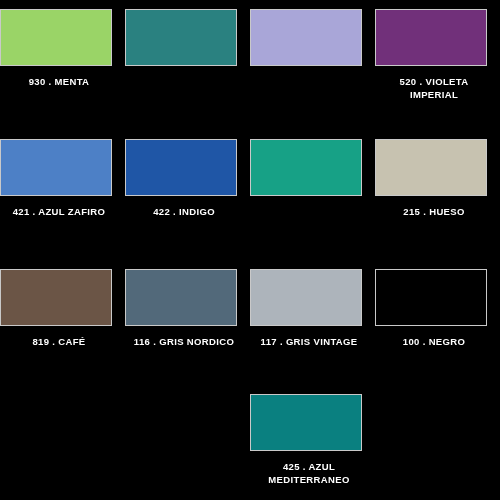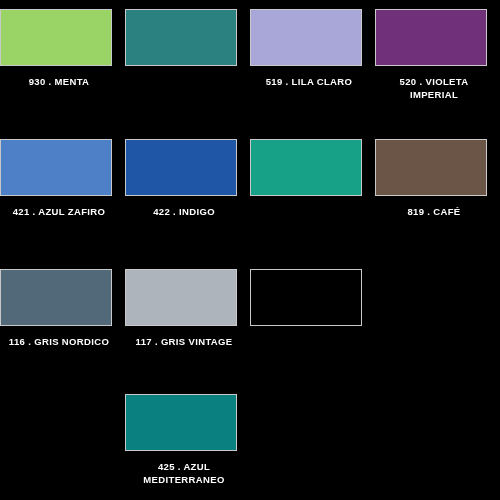--- a/index.html
+++ b/index.html
@@ -71,55 +71,59 @@
 
     <div class="row-1 swatch-cell">
       <div class="swatch-chip" style="background-color: rgb(154, 212, 103); border-color: rgb(201, 201, 201);"></div>
       <div class="swatch-label" style="color: rgb(255, 255, 255);">930 . MENTA</div>
     </div>
     <div class="row-1 swatch-cell">
       <div class="swatch-chip" style="background-color: rgb(42, 129, 128); border-color: rgb(201, 201, 201);"></div>
     </div>
     <div class="row-1 swatch-cell">
       <div class="swatch-chip" style="background-color: rgb(169, 166, 216); border-color: rgb(201, 201, 201);"></div>
-      <div class="swatch-label" style="color: rgb(255, 255, 255);">519 . LILA CLARO</div>
     </div>
     <div class="row-1 swatch-cell">
       <div class="swatch-chip" style="background-color: rgb(113, 48, 122); border-color: rgb(201, 201, 201);"></div>
       <div class="swatch-label" style="color: rgb(255, 255, 255);">520 . VIOLETA
 IMPERIAL</div>
     </div>
 
     <div class="row-2 swatch-cell">
       <div class="swatch-chip" style="background-color: rgb(77, 128, 198); border-color: rgb(201, 201, 201);"></div>
       <div class="swatch-label" style="color: rgb(255, 255, 255);">421 . AZUL ZAFIRO</div>
     </div>
     <div class="row-2 swatch-cell">
       <div class="swatch-chip" style="background-color: rgb(31, 86, 166); border-color: rgb(201, 201, 201);"></div>
       <div class="swatch-label" style="color: rgb(255, 255, 255);">422 . INDIGO</div>
     </div>
     <div class="row-2 swatch-cell">
       <div class="swatch-chip" style="background-color: rgb(23, 161, 134); border-color: rgb(201, 201, 201);"></div>
     </div>
 
     <div class="row-3 swatch-cell">
+      <div class="swatch-chip" style="background-color: rgb(199, 194, 176); border-color: rgb(201, 201, 201);"></div>
+      <div class="swatch-label" style="color: rgb(255, 255, 255);">215 . HUESO</div>
+    </div>
+    <div class="row-3 swatch-cell">
       <div class="swatch-chip" style="background-color: rgb(107, 85, 70); border-color: rgb(201, 201, 201);"></div>
       <div class="swatch-label" style="color: rgb(255, 255, 255);">819 . CAFÉ</div>
     </div>
     <div class="row-3 swatch-cell">
       <div class="swatch-chip" style="background-color: rgb(82, 105, 122); border-color: rgb(201, 201, 201);"></div>
       <div class="swatch-label" style="color: rgb(255, 255, 255);">116 . GRIS NORDICO</div>
     </div>
     <div class="row-3 swatch-cell">
       <div class="swatch-chip" style="background-color: rgb(173, 180, 187); border-color: rgb(201, 201, 201);"></div>
       <div class="swatch-label" style="color: rgb(255, 255, 255);">117 . GRIS VINTAGE</div>
     </div>
 
     <div class="row-4 swatch-cell">
       <div class="swatch-chip" style="background-color: rgb(0, 0, 0); border-color: rgb(201, 201, 201);"></div>
+      <div class="swatch-label" style="color: rgb(255, 255, 255);">100 . NEGRO</div>
     </div>
     <div class="row-4 swatch-cell empty">
       
       
     </div>
     <div class="row-4 swatch-cell empty">
       
       
     </div>
     <div class="row-4 swatch-cell">

